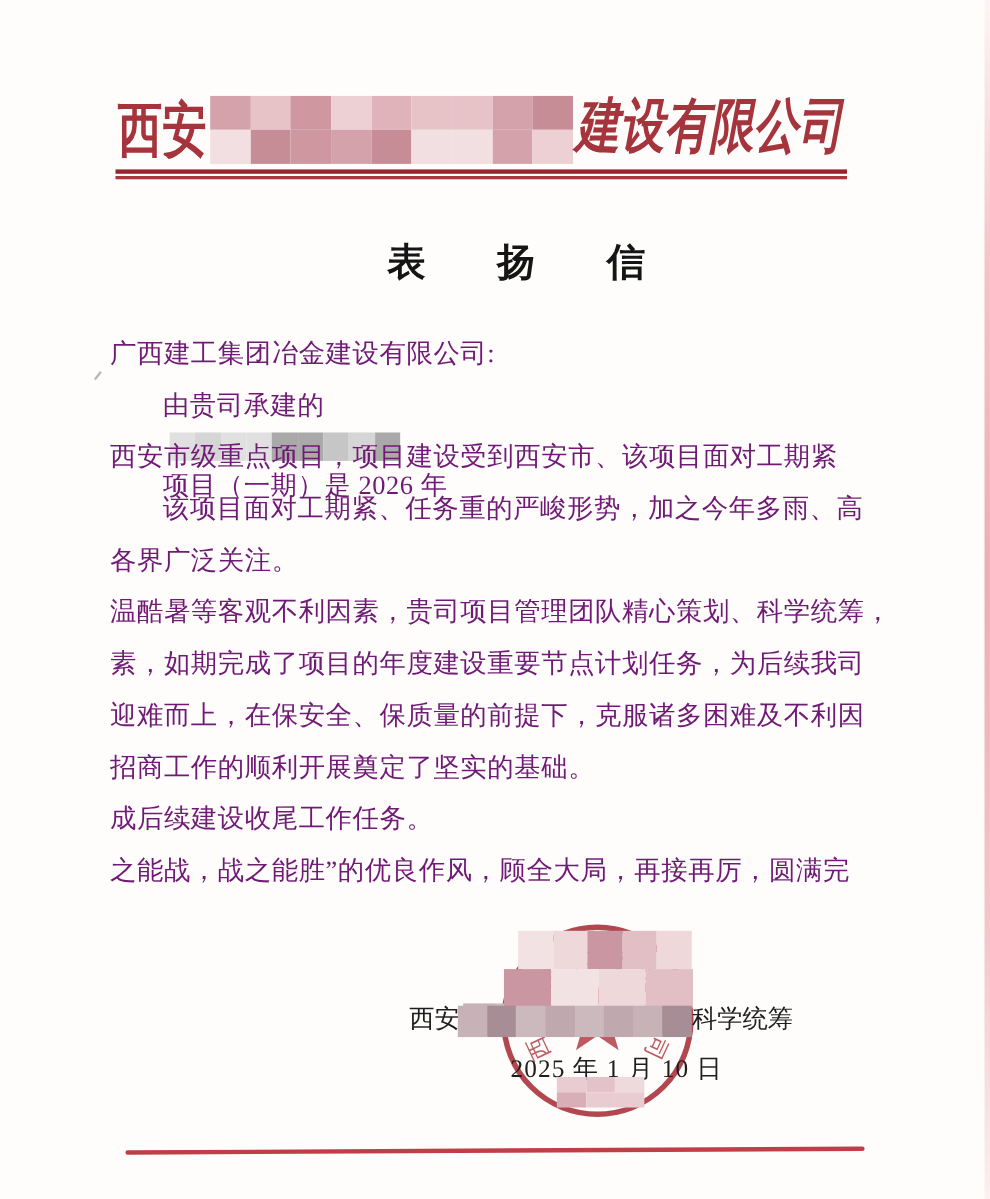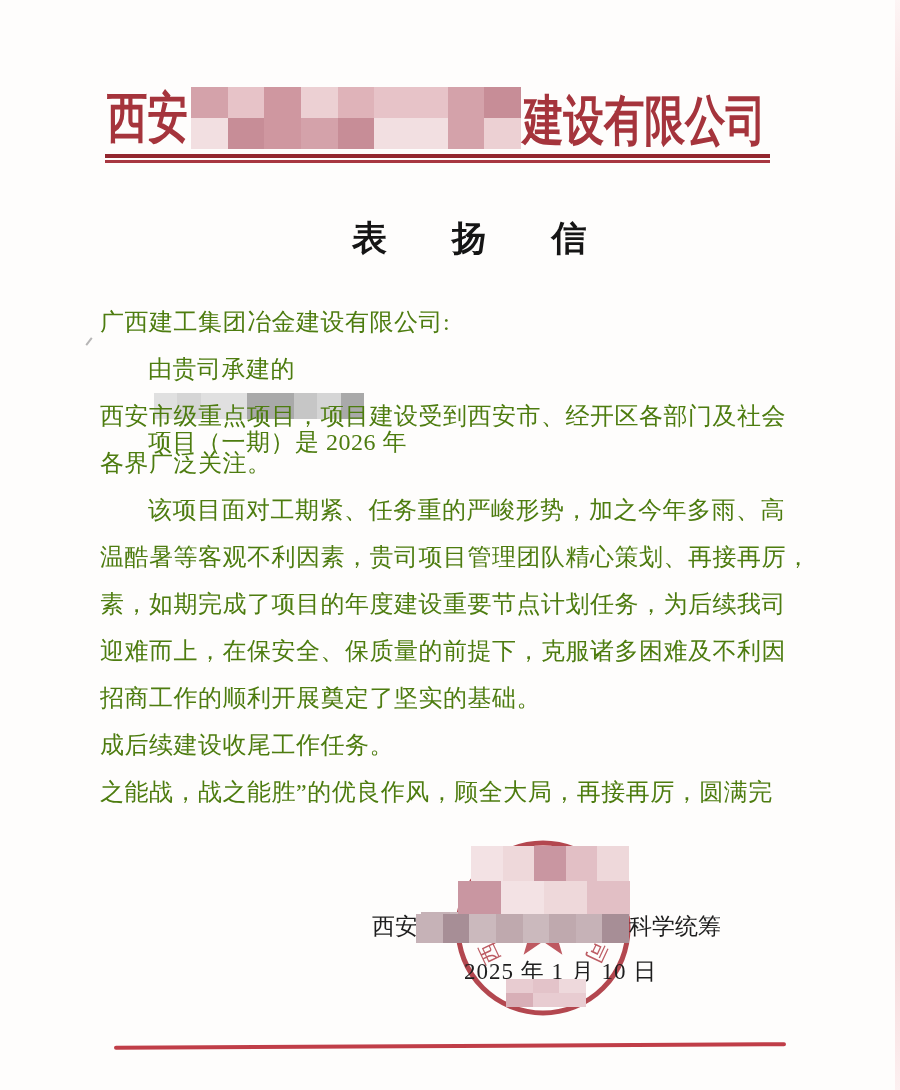--- a/index.html
+++ b/index.html
@@ -5,29 +5,29 @@
   html,body{margin:0;padding:0;}
   body{
     width:900px;height:1090px;position:relative;overflow:hidden;
     background:#fefdfc;
     font-family:"Liberation Serif","DejaVu Serif",serif;
   }
   
   .letterhead{position:absolute;left:107px;top:86px;height:64px;display:flex;align-items:center;white-space:nowrap;z-index:2;}
   .lh-text{font-weight:bold;font-size:54px;color:#a5343c;display:inline-block;transform:scaleX(0.75);transform-origin:left center;line-height:1;}
   .lh-prefix-box{width:82px;height:60px;display:flex;align-items:center;overflow:visible;}
-  .lh-suffix-box{width:246px;height:60px;display:flex;align-items:flex-end;overflow:visible;}
+  .lh-suffix-box{width:246px;height:60px;display:flex;align-items:flex-start;overflow:visible;font-style:italic;}
   .lh-redact{width:330px;height:62px;margin:0 2px;}
   .rule{position:absolute;left:105px;width:665px;z-index:2;}
   .rule-top{top:154px;height:4px;background:#93262e;}
   .rule-bottom{top:160px;height:3px;background:#a83741;}
   
   .doc-title{position:absolute;left:352px;top:215px;font-size:35px;font-weight:bold;letter-spacing:28px;color:#151515;white-space:nowrap;z-index:2;}
   
-  .body-text{position:absolute;left:100px;top:299px;width:705px;font-size:24px;line-height:47px;letter-spacing:0.5px;color:#4d7c0f;z-index:2;}
+  .body-text{position:absolute;left:100px;top:299px;width:705px;font-size:24px;line-height:47px;letter-spacing:0.5px;color:#701a75;z-index:2;}
   .line{height:47px;white-space:nowrap;}
   .redact{display:inline-block;vertical-align:-4px;}
   .mosaic{display:grid;overflow:hidden;}
   .mosaic i{display:block;}
   
   .signature{position:absolute;left:372px;top:911px;font-size:23px;color:#1e1e1e;display:flex;align-items:center;white-space:nowrap;z-index:3;}
   .sig-redact{width:205px;height:30px;margin:0 3px;}
   .date-line{position:absolute;left:464px;top:956px;font-size:23px;letter-spacing:1px;color:#1e1e1e;white-space:nowrap;z-index:4;}
   
   .stamp{position:absolute;left:455px;top:840px;width:176px;height:176px;z-index:1;}
@@ -85,24 +85,24 @@
         <i style="background: rgb(224, 224, 224);"></i>
         <i style="background: rgb(213, 213, 213);"></i>
         <i style="background: rgb(224, 224, 224);"></i>
         <i style="background: rgb(224, 224, 224);"></i>
         <i style="background: rgb(169, 169, 169);"></i>
         <i style="background: rgb(169, 169, 169);"></i>
         <i style="background: rgb(198, 198, 198);"></i>
         <i style="background: rgb(213, 213, 213);"></i>
         <i style="background: rgb(169, 169, 169);"></i>
       </span><span>项目（一期）是 2026 年</span></div>
-    <div class="line"><span>西安市级重点项目，项目建设受到西安市、经开区各部门及社会</span></div>
+    <div class="line"><span>西安市级重点项目，项目建设受到西安市、该项目面对工期紧</span></div>
+    <div class="line" style="padding-left: 48px;"><span>该项目面对工期紧、任务重的严峻形势，加之今年多雨、高</span></div>
     <div class="line"><span>各界广泛关注。</span></div>
-    <div class="line" style="padding-left: 48px;"><span>该项目面对工期紧、任务重的严峻形势，加之今年多雨、高</span></div>
-    <div class="line"><span>温酷暑等客观不利因素，贵司项目管理团队精心策划、再接再厉，</span></div>
+    <div class="line"><span>温酷暑等客观不利因素，贵司项目管理团队精心策划、科学统筹，</span></div>
     <div class="line"><span>素，如期完成了项目的年度建设重要节点计划任务，为后续我司</span></div>
     <div class="line"><span>迎难而上，在保安全、保质量的前提下，克服诸多困难及不利因</span></div>
     <div class="line"><span>招商工作的顺利开展奠定了坚实的基础。</span></div>
     <div class="line"><span>成后续建设收尾工作任务。</span></div>
     <div class="line"><span>之能战，战之能胜”的优良作风，顾全大局，再接再厉，圆满完</span></div>
   </div>
 
 <svg class="stamp" viewBox="0 0 176 176" width="176" height="176">
   <circle cx="88" cy="88" r="85" fill="none" stroke="#ad3740" stroke-width="5" opacity="0.92"></circle>
   <polygon points="88,55 95.9,77.1 119.4,77.8 100.8,92.2 107.4,114.7 88,101.5 68.6,114.7 75.2,92.2 56.6,77.8 80.1,77.1" fill="#b0353e" opacity="0.82"></polygon>

